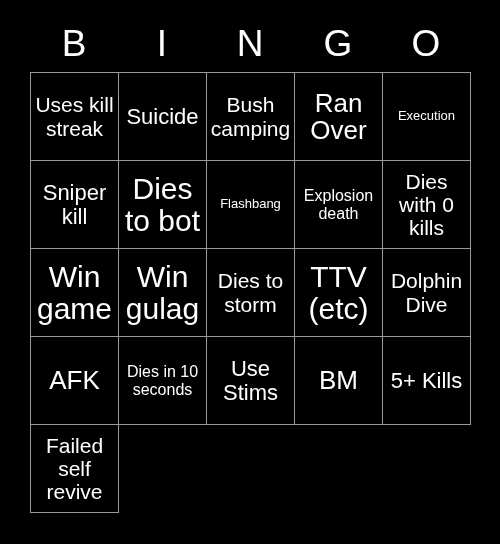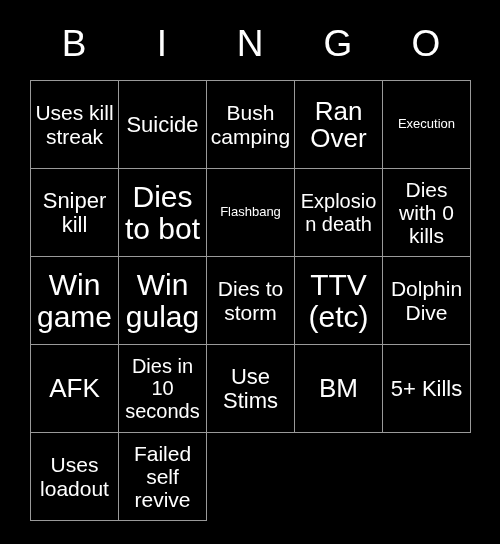--- a/index.html
+++ b/index.html
@@ -46,21 +46,20 @@
     top: 72px;
     width: 441px;
     height: 441px;
     display: grid;
     grid-template-columns: repeat(5, 1fr);
     grid-template-rows: repeat(5, 1fr);
     border-top: 1px solid #9a9a9a;
     border-left: 1px solid #9a9a9a;
     box-sizing: border-box;
     background: #000000;
-    margin-top: 8px;
   }
   .cell {
     border-right: 1px solid #9a9a9a;
     border-bottom: 1px solid #9a9a9a;
     box-sizing: border-box;
     display: flex;
     align-items: center;
     justify-content: center;
     text-align: center;
     padding: 1px 3px;
@@ -68,21 +67,21 @@
     background: #000000;
   }
   .cell-text {
     display: block;
     width: 100%;
     line-height: 1.06;
     color: #ffffff;
     word-wrap: break-word;
   }
   .fs-xs { font-size: 13px; line-height: 1.15; }
-  .fs-sm { font-size: 20px; line-height: 1.12; }
+  .fs-sm { font-size: 16px; line-height: 1.12; }
   .fs-md { font-size: 21px; line-height: 1.1; }
   .fs-lg { font-size: 22px; line-height: 1.06; }
   .fs-xl { font-size: 30px; line-height: 1.05; }
   .fs-xxl { font-size: 26px; line-height: 1.02; }
 </style>
 </head>
 <body>
 
 <div class="card">
 
@@ -154,20 +153,17 @@
     <div class="cell">
         <span class="cell-text fs-lg">Use Stims</span>
       </div>
     <div class="cell">
         <span class="cell-text fs-xxl">BM</span>
       </div>
     <div class="cell">
         <span class="cell-text fs-lg">5+ Kills</span>
       </div>
     <div class="cell">
-        <span class="cell-text fs-md">Uses loadout</span>
-      </div>
-    <div class="cell">
         <span class="cell-text fs-md">Failed self revive</span>
       </div>
 
   </div>
 </div>
 
 </body></html>

